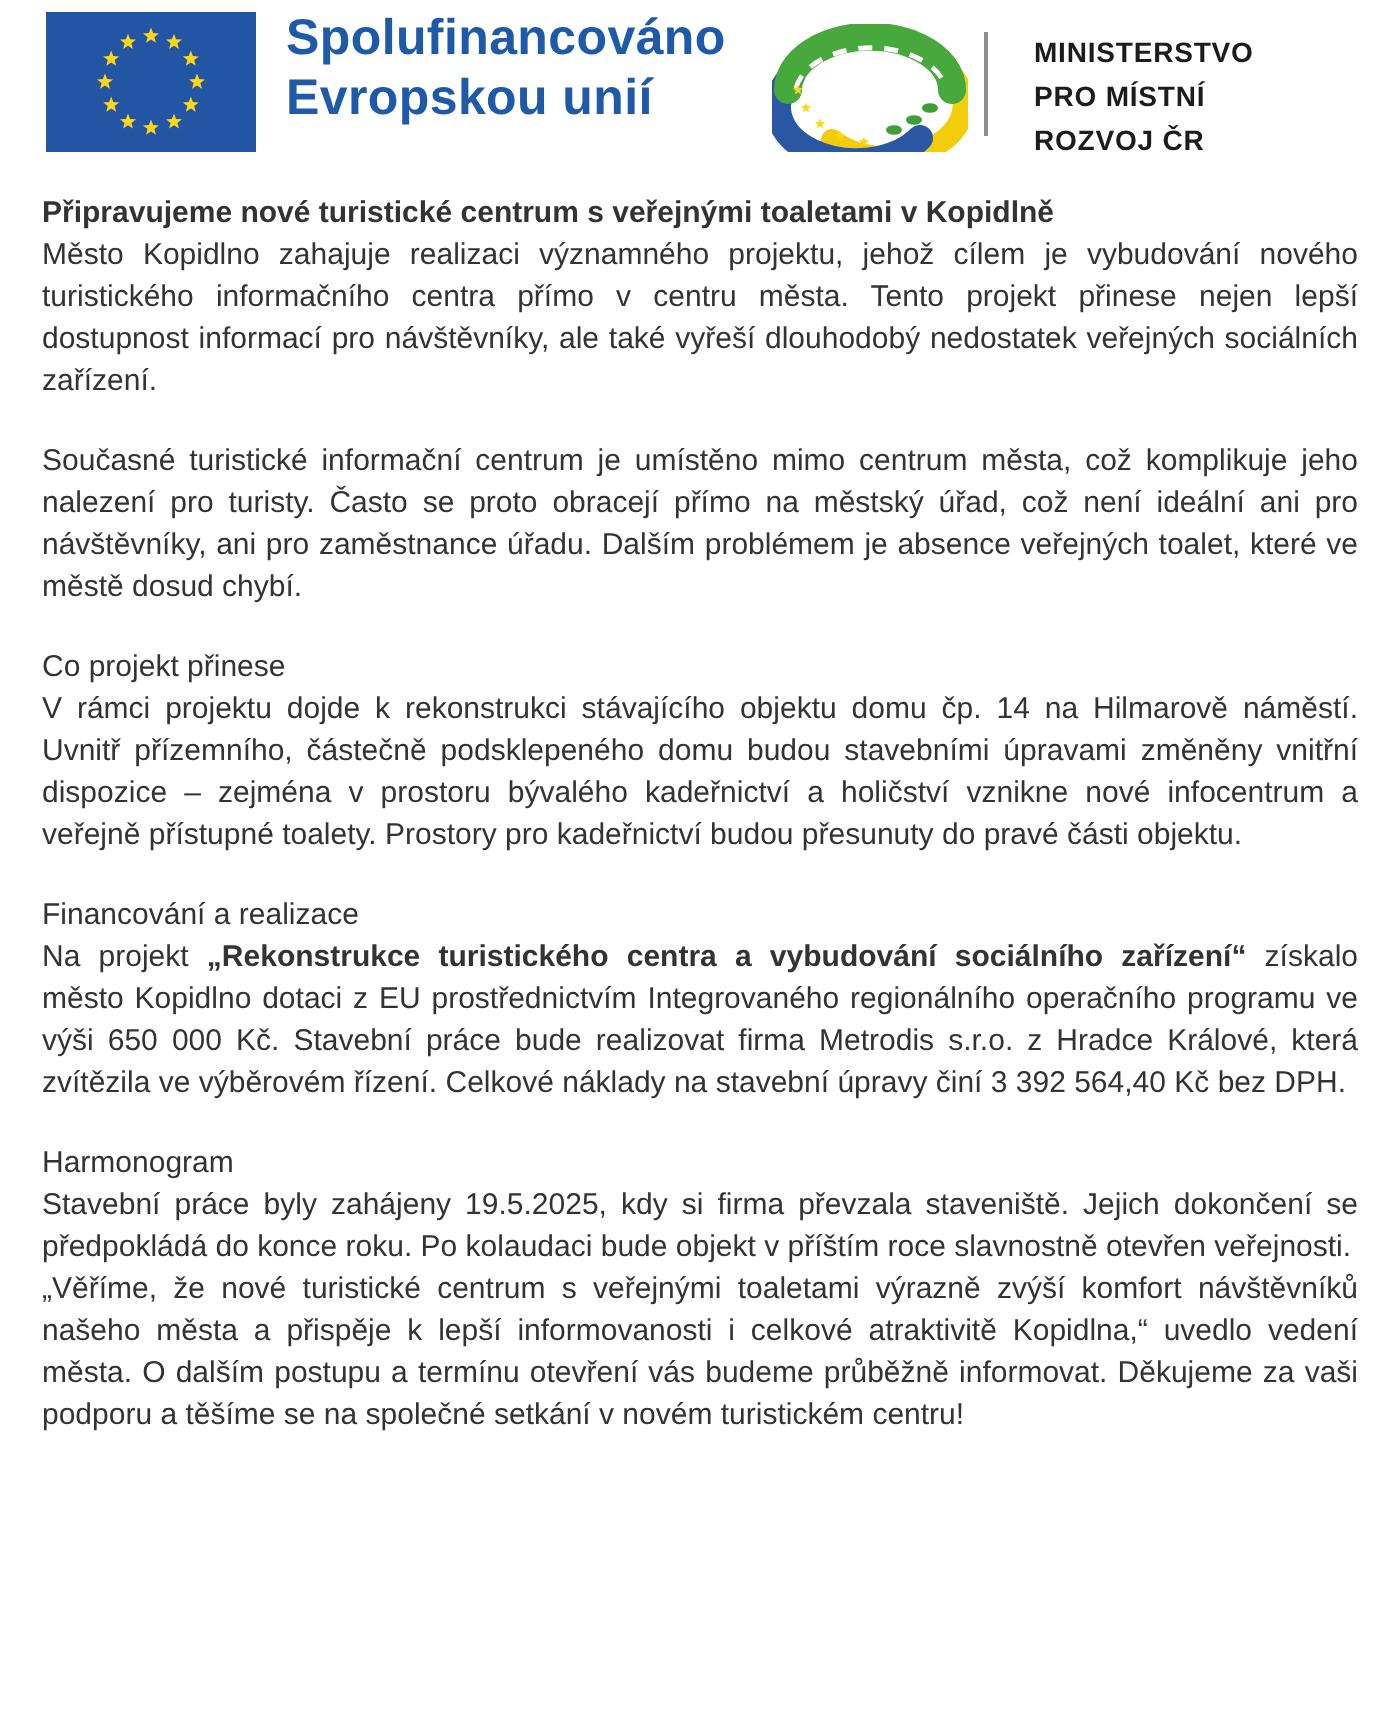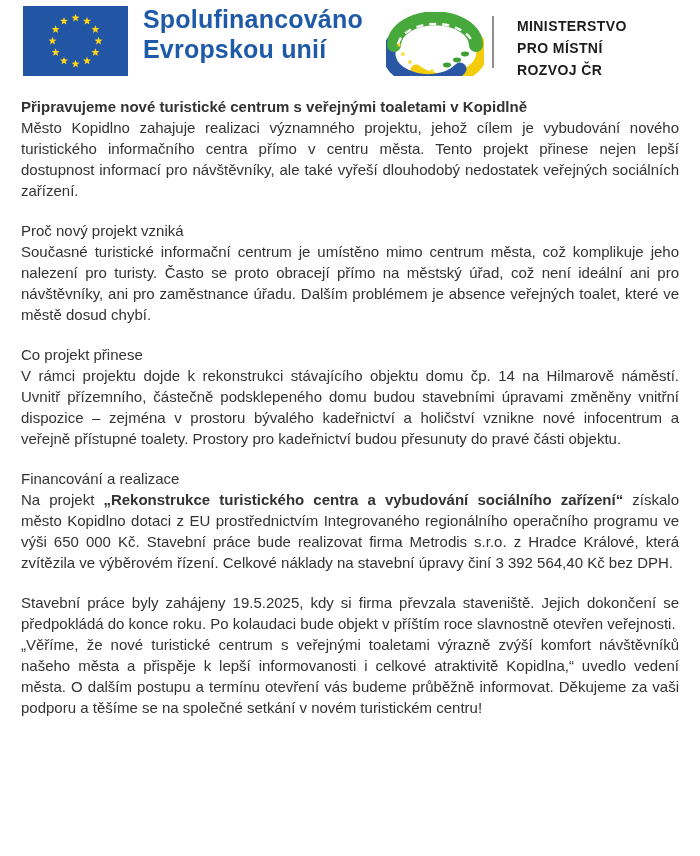--- a/index.html
+++ b/index.html
@@ -122,33 +122,33 @@
   </div>
 </div>
 
 <div class="doc">
 
   <div class="doc-title">Připravujeme nové turistické centrum s veřejnými toaletami v Kopidlně</div>
 
   <p class="para">Město Kopidlno zahajuje realizaci významného projektu, jehož cílem je vybudování nového turistického informačního centra přímo v centru města. Tento projekt přinese nejen lepší dostupnost informací pro návštěvníky, ale také vyřeší dlouhodobý nedostatek veřejných sociálních zařízení.</p>
 
   <div class="section">
-    <div class="section-heading">Proč nový projekt vzniká</div>
     <div class="section-body">Současné turistické informační centrum je umístěno mimo centrum města, což komplikuje jeho nalezení pro turisty. Často se proto obracejí přímo na městský úřad, což není ideální ani pro návštěvníky, ani pro zaměstnance úřadu. Dalším problémem je absence veřejných toalet, které ve městě dosud chybí.</div>
   </div>
 
   <div class="section">
     <div class="section-heading">Co projekt přinese</div>
     <div class="section-body">V rámci projektu dojde k rekonstrukci stávajícího objektu domu čp. 14 na Hilmarově náměstí. Uvnitř přízemního, částečně podsklepeného domu budou stavebními úpravami změněny vnitřní dispozice – zejména v prostoru bývalého kadeřnictví a holičství vznikne nové infocentrum a veřejně přístupné toalety. Prostory pro kadeřnictví budou přesunuty do pravé části objektu.</div>
   </div>
 
   <div class="section">
     <div class="section-heading">Financování a realizace</div>
     <div class="section-body"><span>Na projekt </span><strong>„Rekonstrukce turistického centra a vybudování sociálního zařízení“</strong><span> získalo město Kopidlno dotaci z EU prostřednictvím Integrovaného regionálního operačního programu ve výši 650 000 Kč. Stavební práce bude realizovat firma Metrodis s.r.o. z Hradce Králové, která zvítězila ve výběrovém řízení. Celkové náklady na stavební úpravy činí 3 392 564,40 Kč bez DPH.</span></div>
   </div>
 
   <div class="section">
+    <div class="section-heading">Harmonogram</div>
     <div class="section-body">Stavební práce byly zahájeny 19.5.2025, kdy si firma převzala staveniště. Jejich dokončení se předpokládá do konce roku. Po kolaudaci bude objekt v příštím roce slavnostně otevřen veřejnosti.</div>
   </div>
 
   <p class="para">„Věříme, že nové turistické centrum s veřejnými toaletami výrazně zvýší komfort návštěvníků našeho města a přispěje k lepší informovanosti i celkové atraktivitě Kopidlna,“ uvedlo vedení města. O dalším postupu a termínu otevření vás budeme průběžně informovat. Děkujeme za vaši podporu a těšíme se na společné setkání v novém turistickém centru!</p>
 
 </div>
 
 </body></html>

